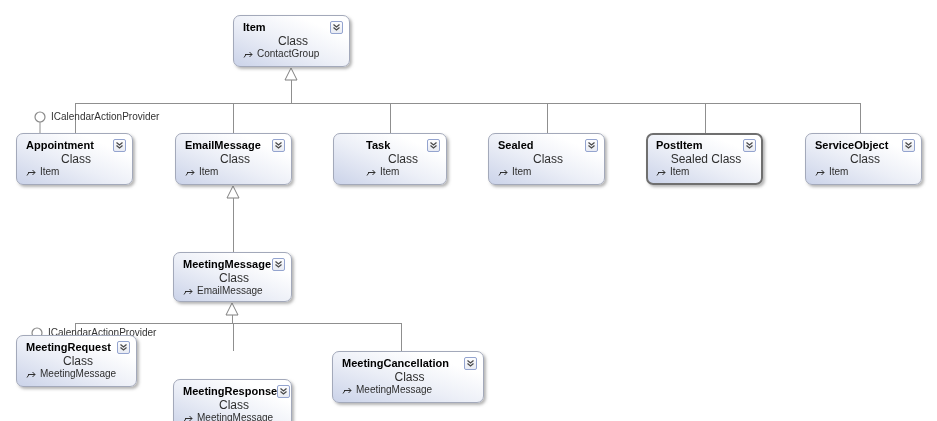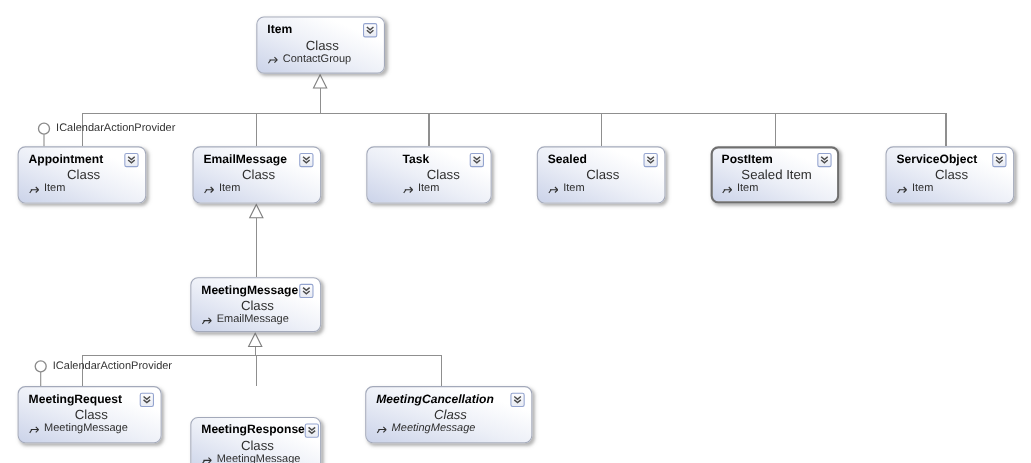--- a/index.html
+++ b/index.html
@@ -254,21 +254,21 @@
   <div class="node sealed" style="left:646px; top:133px; width:117px;">
     <div class="node-header">
       <span class="node-title">PostItem</span>
       <span class="chevron-btn">
         <svg width="9" height="9" viewBox="0 0 9 9" fill="none" stroke="#4a4a4a" stroke-width="1.3">
             <polyline points="1.5,1.5 4.5,4 7.5,1.5"></polyline>
             <polyline points="1.5,4.5 4.5,7 7.5,4.5"></polyline>
           </svg>
       </span>
     </div>
-    <div class="node-kind">Sealed Item</div>
+    <div class="node-kind">Sealed Class</div>
     <div class="node-base">
       <span class="base-arrow-icon">
         <svg width="11" height="9" viewBox="0 0 11 9" fill="none" stroke="#2e2e2e" stroke-width="1">
             <path d="M1 7.5 L3 4.5"></path>
             <path d="M2 4.5 H9"></path>
             <path d="M9 4.5 L6.5 2"></path>
             <path d="M9 4.5 L6.5 7"></path>
           </svg>
       </span>
       <span>Item</span>
@@ -316,21 +316,21 @@
             <path d="M1 7.5 L3 4.5"></path>
             <path d="M2 4.5 H9"></path>
             <path d="M9 4.5 L6.5 2"></path>
             <path d="M9 4.5 L6.5 7"></path>
           </svg>
       </span>
       <span>EmailMessage</span>
     </div>
   </div>
 
-  <div class="node" style="left:16px; top:351px; width:131px;">
+  <div class="node" style="left:16px; top:335px; width:121px;">
     <div class="node-header">
       <span class="node-title">MeetingRequest</span>
       <span class="chevron-btn">
         <svg width="9" height="9" viewBox="0 0 9 9" fill="none" stroke="#4a4a4a" stroke-width="1.3">
             <polyline points="1.5,1.5 4.5,4 7.5,1.5"></polyline>
             <polyline points="1.5,4.5 4.5,7 7.5,4.5"></polyline>
           </svg>
       </span>
     </div>
     <div class="node-kind">Class</div>
@@ -364,21 +364,21 @@
             <path d="M1 7.5 L3 4.5"></path>
             <path d="M2 4.5 H9"></path>
             <path d="M9 4.5 L6.5 2"></path>
             <path d="M9 4.5 L6.5 7"></path>
           </svg>
       </span>
       <span>MeetingMessage</span>
     </div>
   </div>
 
-  <div class="node" style="left:332px; top:351px; width:152px;font-style:italic;">
+  <div class="node" style="left:332px; top:351px; width:152px;">
     <div class="node-header">
       <span class="node-title">MeetingCancellation</span>
       <span class="chevron-btn">
         <svg width="9" height="9" viewBox="0 0 9 9" fill="none" stroke="#4a4a4a" stroke-width="1.3">
             <polyline points="1.5,1.5 4.5,4 7.5,1.5"></polyline>
             <polyline points="1.5,4.5 4.5,7 7.5,4.5"></polyline>
           </svg>
       </span>
     </div>
     <div class="node-kind">Class</div>

